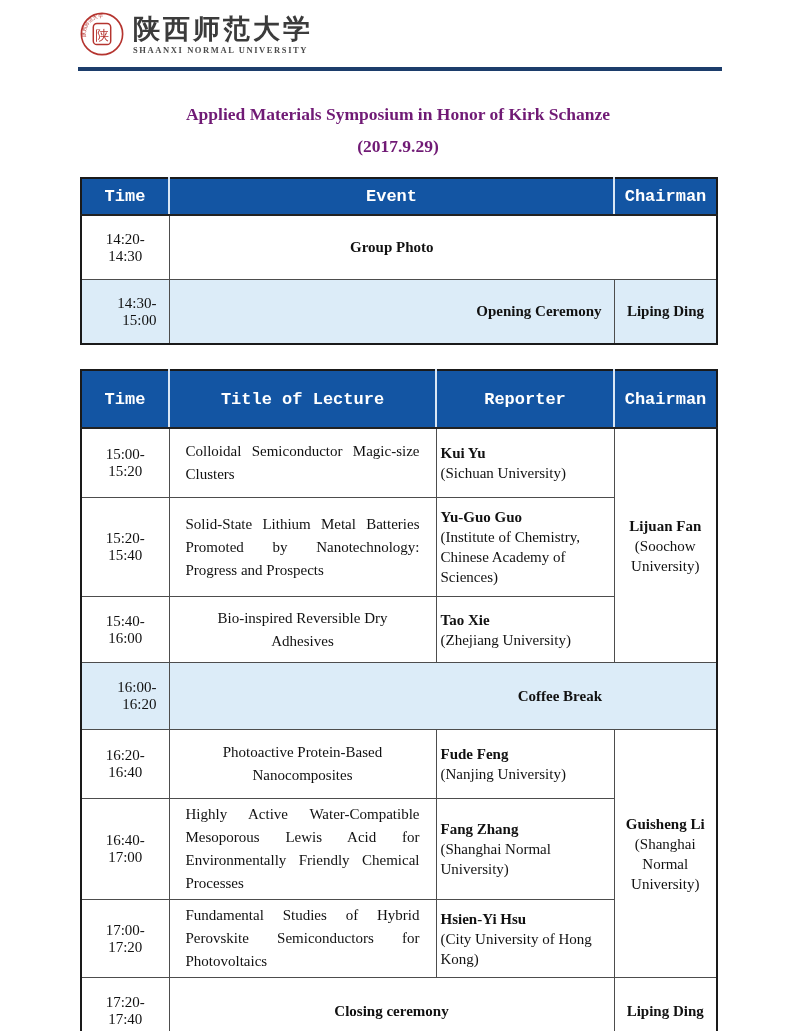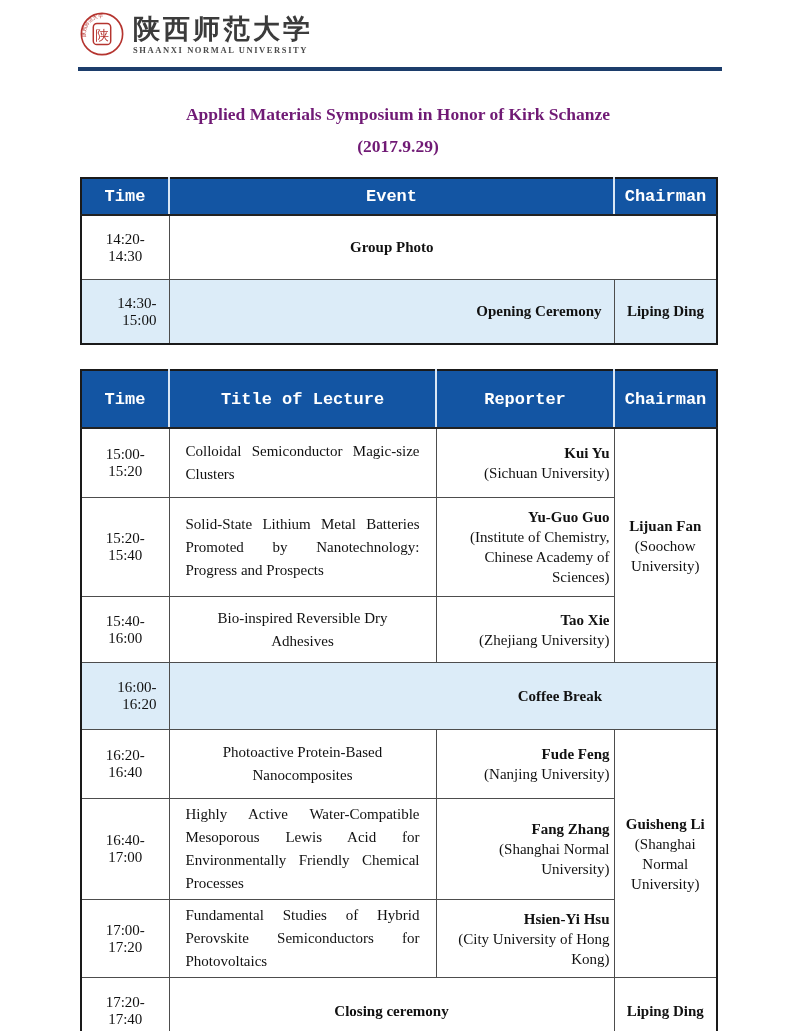--- a/index.html
+++ b/index.html
@@ -52,21 +52,21 @@
   }
   td.time { text-align: center; }
   td.center { text-align: center; }
   .bold { font-weight: bold; }
   tr.lb td { background: #dcecf8; text-align: right; }
   td.hideL { border-left-style: hidden; }
 
   td.lect { text-align: justify; line-height: 23px; padding: 4px 16px; }
   td.lect.left { text-align: center; }
 
-  td.rep { text-align: right; line-height: 20px; padding: 2px 4px; }
+  td.rep { text-align: left; line-height: 20px; padding: 2px 4px; }
   .rep-name, .chair-name { font-weight: bold; }
   td.chair { text-align: center; line-height: 20px; padding: 18px 3px; }
 
   
   .t1 tr.r td { height: 57px; }
   .t2 tr.h60 td { height: 60px; }
   .t2 tr.h92 td { height: 90px; }
   .t2 tr.h57 td { height: 57px; }
   .t2 tr.h62 td { height: 60px; }
 </style>

